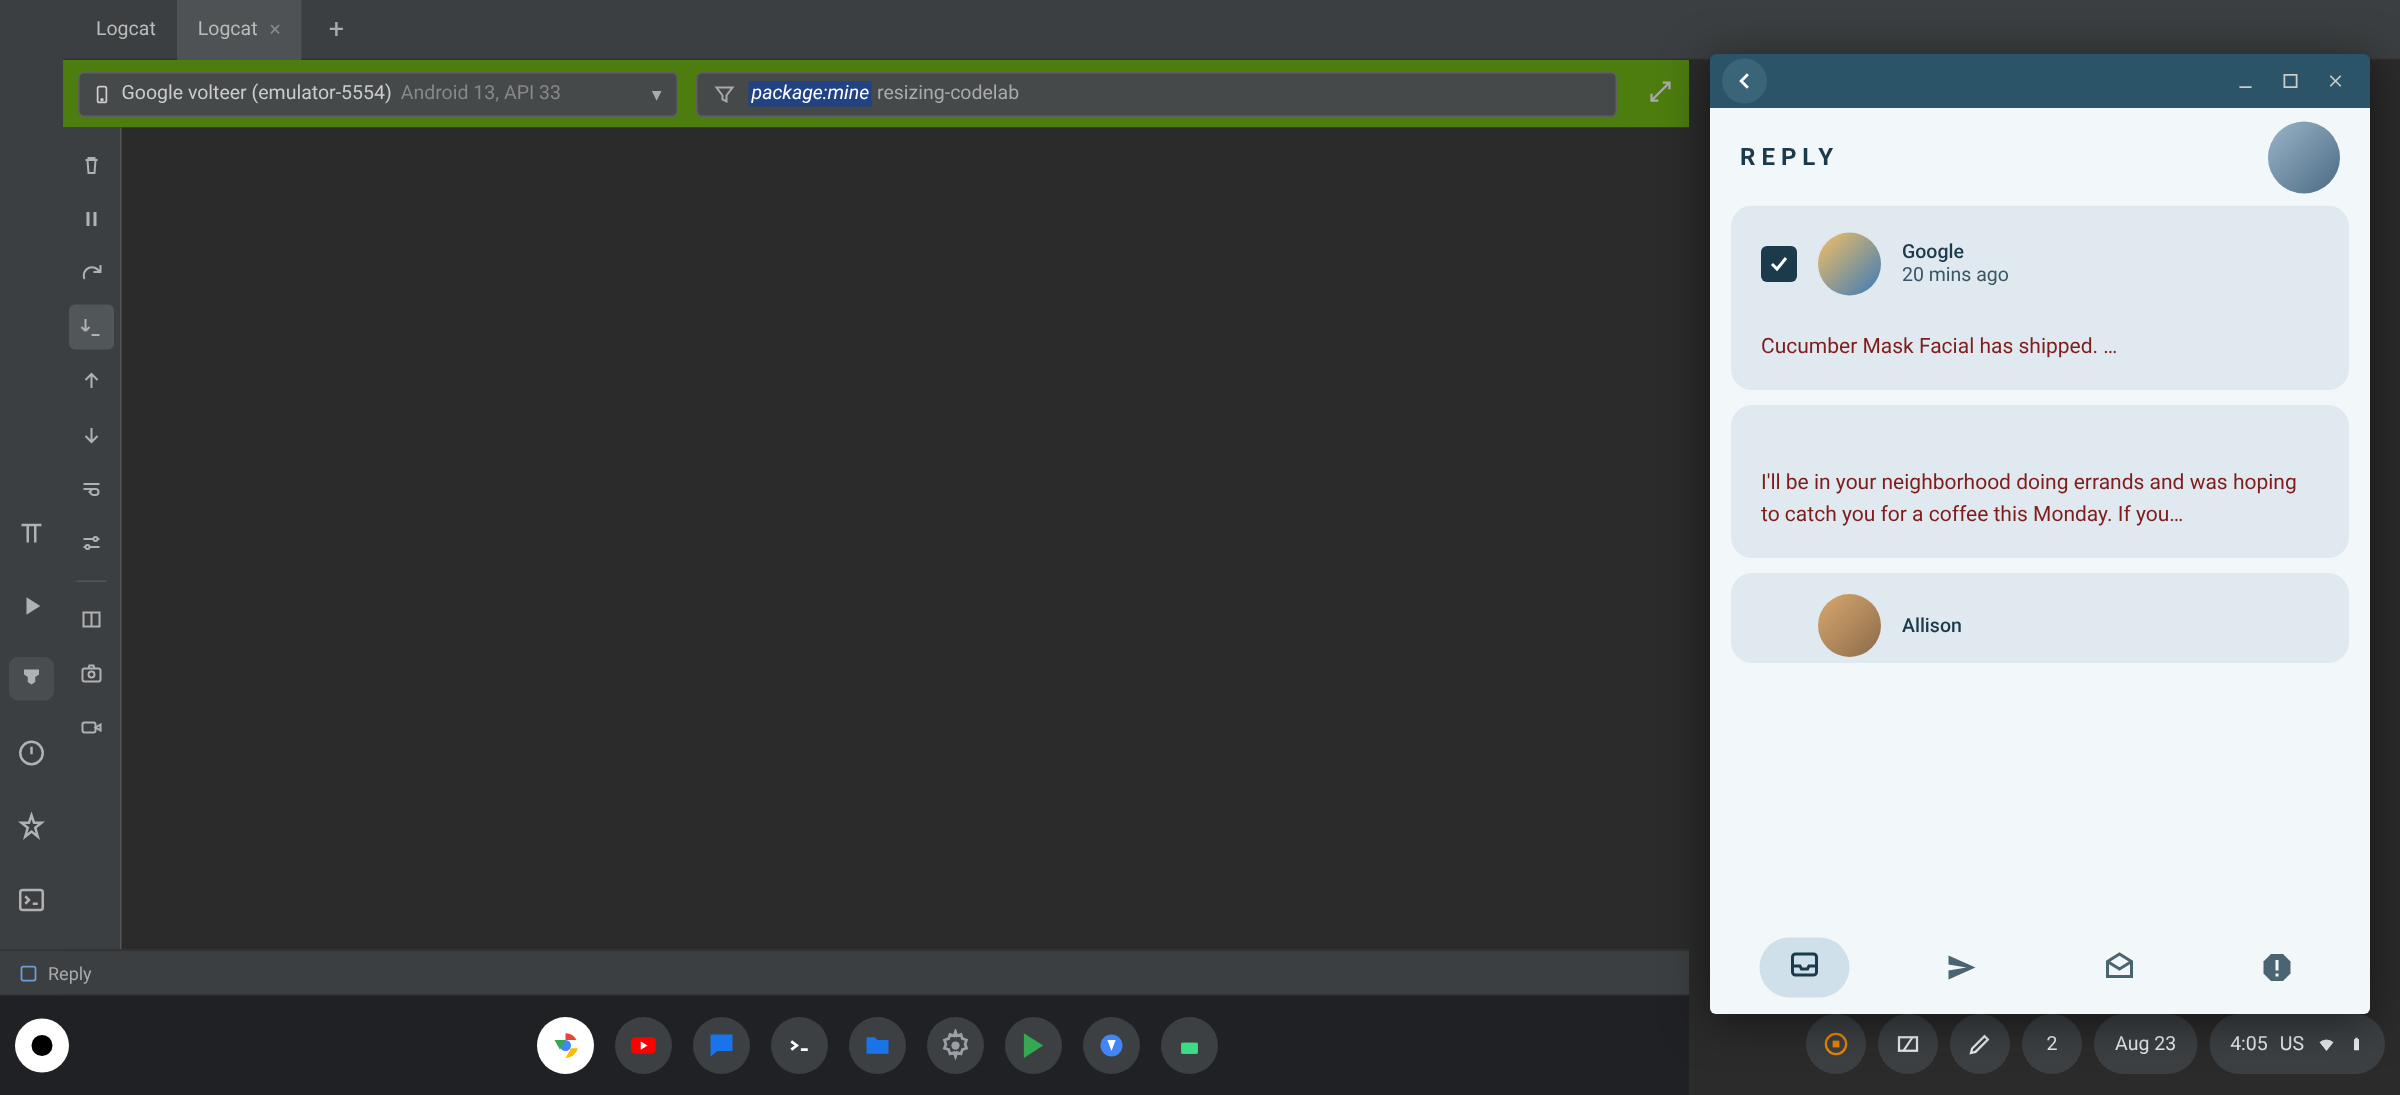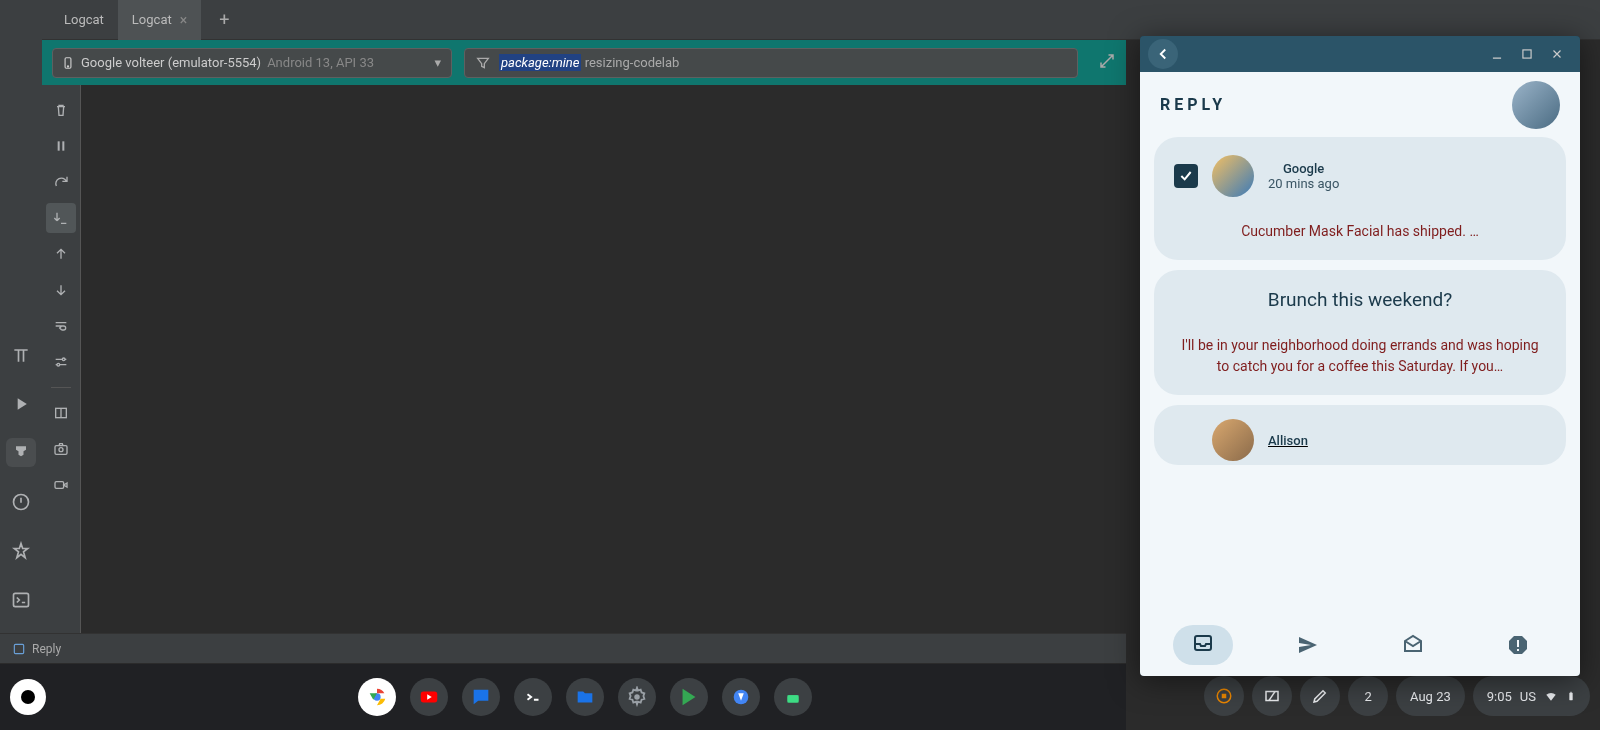--- a/index.html
+++ b/index.html
@@ -12,21 +12,21 @@
 .left-rail svg { width: 20px; height: 20px; }
 
 
 .tab-bar { position: absolute; left: 42px; top: 0; right: 0; height: 40px; background: #3c3f41; display: flex; align-items: center; padding-left: 8px; border-bottom: 1px solid #323232; }
 .tab { height: 40px; padding: 0 14px; display: flex; align-items: center; gap: 8px; color: #bbbbbb; cursor: pointer; font-size: 13px; }
 .tab.active { background: #4e5254; }
 .tab-close { color: #888; font-size: 14px; }
 .tab-add { margin-left: 10px; color: #aaa; font-size: 18px; cursor: pointer; padding: 4px 8px; }
 
 
-.toolbar-row { position: absolute; left: 42px; top: 40px; right: 474px; height: 45px; display: flex; align-items: center; gap: 12px; padding: 0 10px; background: #0f766e; }
+.toolbar-row { position: absolute; left: 42px; top: 40px; right: 474px; height: 45px; display: flex; align-items: center; gap: 12px; padding: 0 10px; background: #4d7c0f; }
 .dev-select { height: 30px; background: #45494a; border: 1px solid #5e6060; border-radius: 4px; display: flex; align-items: center; padding: 0 30px 0 8px; color: #ccc; font-size: 13px; position: relative; min-width: 400px; }
 .dev-select svg { width: 14px; height: 14px; margin-right: 6px; }
 .dev-select .dim { color: #888; margin-left: 6px; }
 .dev-select::after { content: "▾"; position: absolute; right: 10px; color: #aaa; }
 .filter-input { flex: 1; height: 30px; background: #45494a; border: 1px solid #5e6060; border-radius: 4px; display: flex; align-items: center; padding: 0 10px; }
 .filter-input svg { width: 16px; height: 16px; color: #aaa; margin-right: 8px; }
 .filter-text { font-size: 13px; }
 .filter-text .hl { background: #214283; color: #fff; padding: 1px 2px; font-style: italic; }
 .filter-text .rest { color: #aaa; }
 .resize-icon { color: #aaa; cursor: pointer; margin-left: 8px; }
@@ -58,29 +58,29 @@
 .emu { position: absolute; right: 20px; top: 36px; width: 440px; height: 640px; background: #1b3a4b; border-radius: 4px; box-shadow: 0 4px 30px rgba(0,0,0,0.5); display: flex; flex-direction: column; overflow: hidden; }
 .emu-titlebar { height: 36px; background: #2b5468; display: flex; align-items: center; padding: 0 8px; }
 .emu-back { width: 30px; height: 30px; border-radius: 50%; background: #3a6478; display: flex; align-items: center; justify-content: center; color: #fff; cursor: pointer; }
 .emu-title-spacer { flex: 1; }
 .emu-win-btn { width: 30px; height: 30px; display: flex; align-items: center; justify-content: center; color: #ccc; cursor: pointer; }
 .emu-body { flex: 1; background: #f2f7fa; display: flex; flex-direction: column; }
 .emu-appbar { height: 65px; display: flex; align-items: center; padding: 0 20px; justify-content: space-between; }
 .emu-brand { color: #1b3a4b; font-weight: 700; letter-spacing: 4px; font-size: 16px; }
 .emu-avatar { width: 48px; height: 48px; border-radius: 50%; background: linear-gradient(135deg,#9bb4c9,#4a6b82); }
 .emu-list { flex: 1; padding: 0 14px; overflow: hidden; display: flex; flex-direction: column; gap: 10px; }
-.emu-card { background: #dfe9ef; border-radius: 24px; padding: 18px 20px; text-align: center; }
+.emu-card { background: #dfe9ef; border-radius: 14px; padding: 18px 20px; }
 .emu-card-head { display: flex; align-items: center; gap: 14px; margin-bottom: 16px; }
 .emu-check { width: 24px; height: 24px; background: #1b3a4b; border-radius: 4px; display: flex; align-items: center; justify-content: center; color: #fff; }
 .emu-card-avatar { width: 42px; height: 42px; border-radius: 50%; background: #7a9ab0; }
 .emu-card-meta { display: flex; flex-direction: column; font-size: 13px; color: #3a5564; }
 .emu-card-from { color: #1b3a4b; font-weight: 500; }
 .emu-card-title { font-size: 19px; color: #1b3a4b; margin-bottom: 8px; }
 .emu-card-body { font-size: 14px; color: #7f1d1d; line-height: 1.5; margin-top: 24px; }
-.emu-card-partial { padding: 14px 20px 4px 20px; text-decoration: underline; }
+.emu-card-partial { padding: 14px 20px 4px 20px; }
 .emu-nav { height: 62px; display: flex; align-items: center; padding: 0 10px; }
 .emu-nav-item { flex: 1; display: flex; align-items: center; justify-content: center; color: #4a6472; }
 .emu-nav-item.active .nav-pill { background: #cfe0ea; border-radius: 20px; padding: 6px 18px; }
 .emu-nav-item svg { width: 24px; height: 24px; }
 
 
 .sys-tray { position: absolute; right: 10px; bottom: 14px; display: flex; align-items: center; gap: 8px; }
 .sys-tray .tray-group, .sys-tray .tray-btn { background: #3c4043; }
 </style>
 </head>
@@ -310,21 +310,21 @@
   <div class="tray-btn">
       <svg width="18" height="18" viewBox="0 0 24 24" fill="none" stroke="currentColor" stroke-width="2">
         <path d="M4 20l4-1 11-11-3-3L5 16z"></path>
       </svg>
     </div>
   <div class="tray-btn" style="font-size:13px;">2</div>
   <div class="tray-group">
       <span>Aug 23</span>
     </div>
   <div class="tray-group">
-    <span>9:05</span>
+    <span>4:05</span>
     <span>US</span>
     <svg width="14" height="14" viewBox="0 0 24 24" fill="currentColor">
         <path d="M12 20l8-10a12 12 0 00-16 0z"></path>
       </svg>
     <svg width="10" height="16" viewBox="0 0 24 24" fill="currentColor">
         <rect x="8" y="4" width="8" height="18" rx="1"></rect>
         <rect x="10" y="2" width="4" height="2"></rect>
       </svg>
   </div>
 </div>
@@ -369,22 +369,21 @@
           <div class="emu-card-avatar" style="background:linear-gradient(135deg,#f4c063,#3b7ab8)"></div>
           <div class="emu-card-meta">
             <span class="emu-card-from">Google</span>
             <span>20 mins ago</span>
           </div>
         </div>
         <div class="emu-card-body">Cucumber Mask Facial has shipped.
 …</div>
       </div>
       <div class="emu-card">
-        <div class="emu-card-title">Brunch this weekend?</div>
-        <div class="emu-card-body">I'll be in your neighborhood doing errands and was hoping to catch you for a coffee this Saturday. If you…</div>
+        <div class="emu-card-body">I'll be in your neighborhood doing errands and was hoping to catch you for a coffee this Monday. If you…</div>
       </div>
       <div class="emu-card emu-card-partial">
         <div class="emu-card-head" style="margin-bottom:0">
           <div style="width:24px"></div>
           <div class="emu-card-avatar" style="background:linear-gradient(135deg,#d9a86f,#8a6a4a)"></div>
           <div class="emu-card-meta">
             <span class="emu-card-from">Allison</span>
           </div>
         </div>
       </div>

